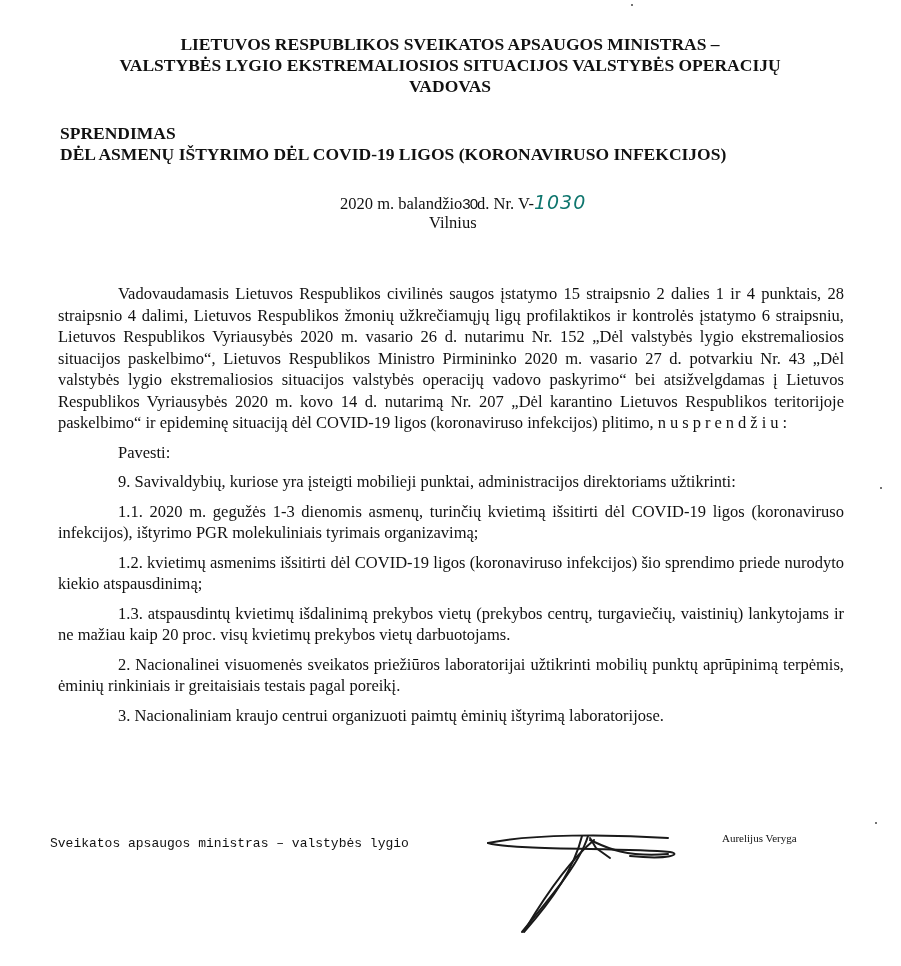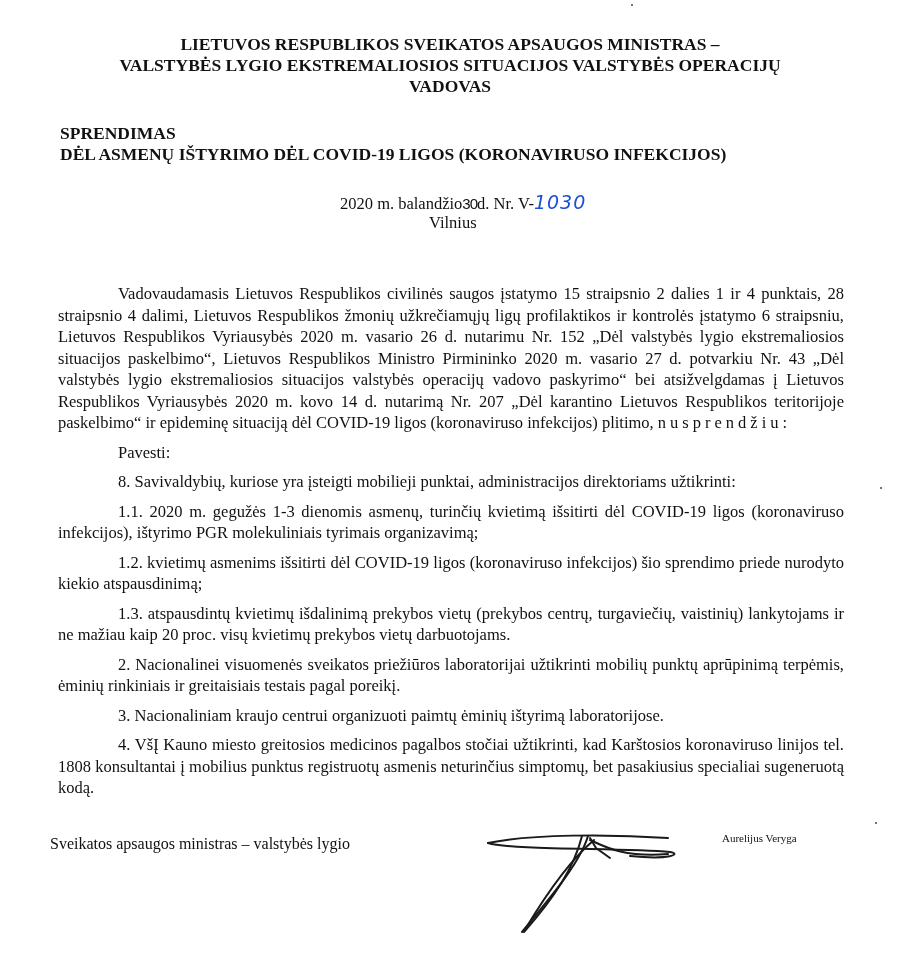--- a/index.html
+++ b/index.html
@@ -5,29 +5,29 @@
   html, body { margin: 0; padding: 0; background: #ffffff; }
   body { width: 901px; height: 966px; position: relative; overflow: hidden;
          font-family: "Liberation Serif", "DejaVu Serif", serif; color: #111; }
   .page { position: absolute; left: 0; top: 0; width: 901px; height: 856px; }
   .header { position: absolute; left: 60px; width: 780px; top: 34px; text-align: center;
             font-weight: bold; font-size: 17.5px; line-height: 21px; }
   .title { position: absolute; left: 60px; width: 800px; top: 123px; 
            font-weight: bold; font-size: 17.5px; line-height: 21px; }
   .dateline { position: absolute; left: 340px; top: 192px; font-size: 16.5px; line-height: 20px; }
   .dateline .hand { font-family: "DejaVu Sans", sans-serif; font-style: italic; font-size: 19px;
-                    color: #1d4ed8; letter-spacing: 1px; }
+                    color: #0f766e; letter-spacing: 1px; }
   .dateline .hand-day { font-family: Liberation Sans, sans-serif; font-size: 15px; letter-spacing: -1px; }
   .city { position: absolute; left: 429px; top: 213px; font-size: 16.5px; line-height: 20px; }
   .body { position: absolute; left: 50px; width: 802px; top: 275px; font-size: 16.5px; line-height: 21.5px; }
   .body p { margin: 8px; text-align: justify; }
   .body p.indent { text-indent: 60px; }
   .body p.last-left { text-align-last: left; }
   .spaced { letter-spacing: 4px; }
-  .sig-block { position: absolute; left: 50px; top: 833px; font-size: 16px; line-height: 21px; }
+  .sig-block { position: absolute; left: 50px; top: 833px; font-size: 13px; line-height: 21px; font-family: Liberation Mono, monospace; }
   .signature { position: absolute; left: 470px; top: 828px; width: 240px; height: 110px; }
   .signer { position: absolute; left: 722px; top: 828px; font-size: 11px; line-height: 21px; }
   .speck { position: absolute; width: 2px; height: 2px; background: #444; border-radius: 1px; }
 </style>
 </head>
 <body>
 
 <div class="page">
 
   <div class="header">
@@ -40,27 +40,26 @@
     <div>SPRENDIMAS</div>
     <div>DĖL ASMENŲ IŠTYRIMO DĖL COVID-19 LIGOS (KORONAVIRUSO INFEKCIJOS)</div>
   </div>
 
   <div class="dateline"><span>2020 m. balandžio</span><span class="hand-day">30</span><span>d. Nr. V-</span><span class="hand">1030</span></div>
   <div class="city">Vilnius</div>
 
   <div class="body">
     <p class="indent"><span>Vadovaudamasis Lietuvos Respublikos civilinės saugos įstatymo 15 straipsnio 2 dalies 1 ir 4 punktais, 28 straipsnio 4 dalimi, Lietuvos Respublikos žmonių užkrečiamųjų ligų profilaktikos ir kontrolės įstatymo 6 straipsniu, Lietuvos Respublikos Vyriausybės 2020 m. vasario 26 d. nutarimu Nr. 152 „Dėl valstybės lygio ekstremaliosios situacijos paskelbimo“, Lietuvos Respublikos Ministro Pirmininko 2020 m. vasario 27 d. potvarkiu Nr. 43 „Dėl valstybės lygio ekstremaliosios situacijos valstybės operacijų vadovo paskyrimo“ bei atsižvelgdamas į Lietuvos Respublikos Vyriausybės 2020 m. kovo 14 d. nutarimą Nr. 207 „Dėl karantino Lietuvos Respublikos teritorijoje paskelbimo“ ir epideminę situaciją dėl COVID-19 ligos (koronaviruso infekcijos) plitimo,</span> <span class="spaced">nusprendžiu:</span></p>
     <p class="indent">Pavesti:</p>
-    <p class="indent">8. Savivaldybių, kuriose yra įsteigti mobilieji punktai, administracijos direktoriams užtikrinti:</p>
+    <p class="indent">9. Savivaldybių, kuriose yra įsteigti mobilieji punktai, administracijos direktoriams užtikrinti:</p>
     <p class="indent last-left">1.1. 2020 m. gegužės 1-3 dienomis asmenų, turinčių kvietimą išsitirti dėl COVID-19 ligos (koronaviruso infekcijos), ištyrimo PGR molekuliniais tyrimais organizavimą;</p>
     <p class="indent">1.2. kvietimų asmenims išsitirti dėl COVID-19 ligos (koronaviruso infekcijos) šio sprendimo priede nurodyto kiekio atspausdinimą;</p>
     <p class="indent">1.3. atspausdintų kvietimų išdalinimą prekybos vietų (prekybos centrų, turgaviečių, vaistinių) lankytojams ir ne mažiau kaip 20 proc. visų kvietimų prekybos vietų darbuotojams.</p>
     <p class="indent">2. Nacionalinei visuomenės sveikatos priežiūros laboratorijai užtikrinti mobilių punktų aprūpinimą terpėmis, ėminių rinkiniais ir greitaisiais testais pagal poreikį.</p>
     <p class="indent">3. Nacionaliniam kraujo centrui organizuoti paimtų ėminių ištyrimą laboratorijose.</p>
-    <p class="indent">4. VšĮ Kauno miesto greitosios medicinos pagalbos stočiai užtikrinti, kad Karštosios koronaviruso linijos tel. 1808 konsultantai į mobilius punktus registruotų asmenis neturinčius simptomų, bet pasakiusius specialiai sugeneruotą kodą.</p>
   </div>
 
   <div class="sig-block">
     <div>Sveikatos apsaugos ministras – valstybės lygio</div>
   </div>
 
   <svg class="signature" viewBox="0 0 240 110">
     <g fill="none" stroke="#1a1a1a" stroke-width="2" stroke-linecap="round" stroke-linejoin="round">
       <path d="M18 15 C 60 6, 140 6, 198 10"></path>
       <path d="M18 15 C 40 22, 150 20, 200 24 C 212 26, 200 32, 160 28"></path>

